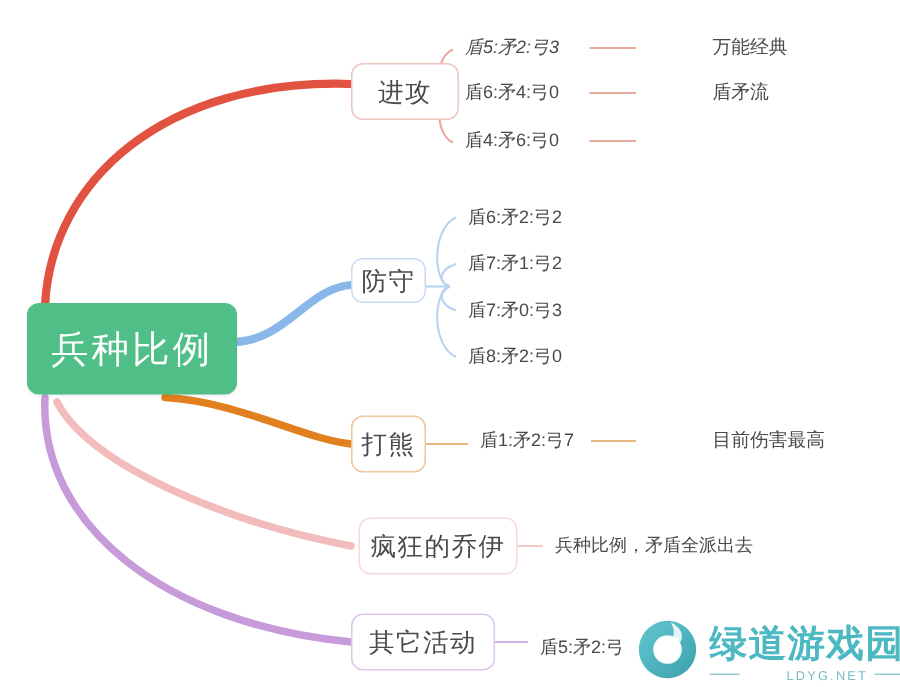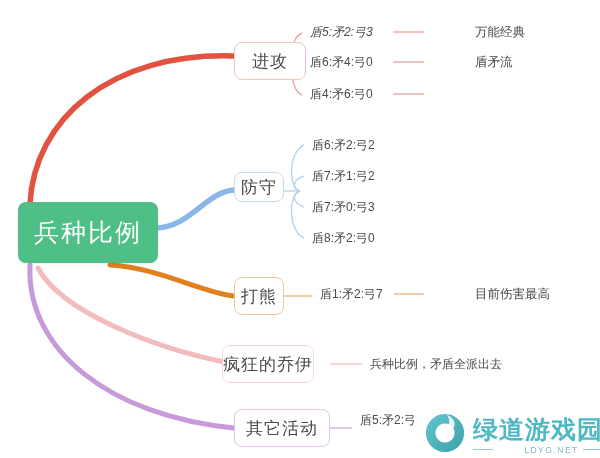--- a/index.html
+++ b/index.html
@@ -194,29 +194,29 @@
   <div class="leaf-text" style="left:312px; top:176px;">盾7:矛1:弓2</div>
   <div class="leaf-text" style="left:312px; top:207px;">盾7:矛0:弓3</div>
   <div class="leaf-text" style="left:312px; top:238px;">盾8:矛2:弓0</div>
 
   <div class="branch-box" style="left:234px; top:277px; width:50px; height:38px; border-color:#edc79a;">
     <span class="branch-label">打熊</span>
   </div>
   <div class="leaf-text" style="left:320px; top:294px;">盾1:矛2:弓7</div>
   <div class="note-text" style="left:430px; top:294px;">目前伤害最高</div>
 
-  <div class="branch-box" style="left:222px; top:345px; width:92px; height:38px; border-color:#f7d9d9;align-items:center;">
+  <div class="branch-box" style="left:239px; top:345px; width:106px; height:38px; border-color:#f7d9d9;align-items:center;">
     <span class="branch-label">疯狂的乔伊</span>
   </div>
   <div class="leaf-text" style="left:370px; top:364px;">兵种比例，矛盾全派出去</div>
 
   <div class="branch-box" style="left:234px; top:409px; width:96px; height:38px; border-color:#ddc6e8;">
     <span class="branch-label">其它活动</span>
   </div>
-  <div class="leaf-text" style="left:360px; top:420px;">盾5:矛2:弓</div>
+  <div class="leaf-text" style="left:360px; top:432px;">盾5:矛2:弓</div>
 
   <div class="watermark">
     <svg class="wm-ring" viewBox="0 0 44 44">
       <defs>
         <linearGradient id="wmg" x1="0" y1="0" x2="1" y2="1">
           <stop offset="0%" stop-color="#56c3cc"></stop>
           <stop offset="100%" stop-color="#2e9aa6"></stop>
         </linearGradient>
       </defs>
       <path d="M22 2 a20 20 0 1 0 0.01 0 z M22 12 a10 10 0 1 1 -0.01 0 z" fill="url(#wmg)" fill-rule="evenodd"></path>

